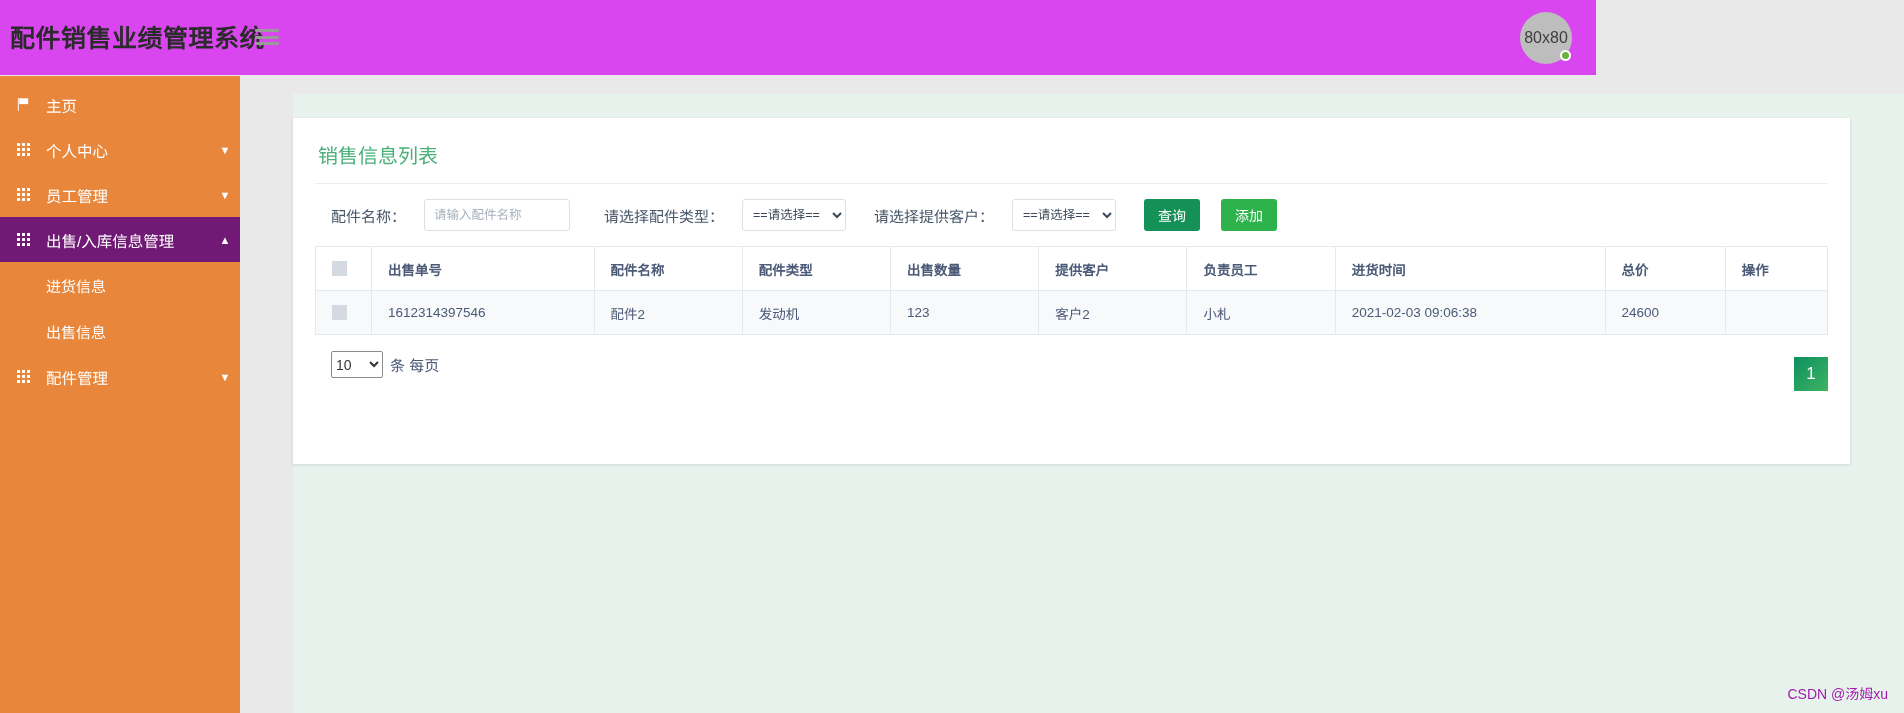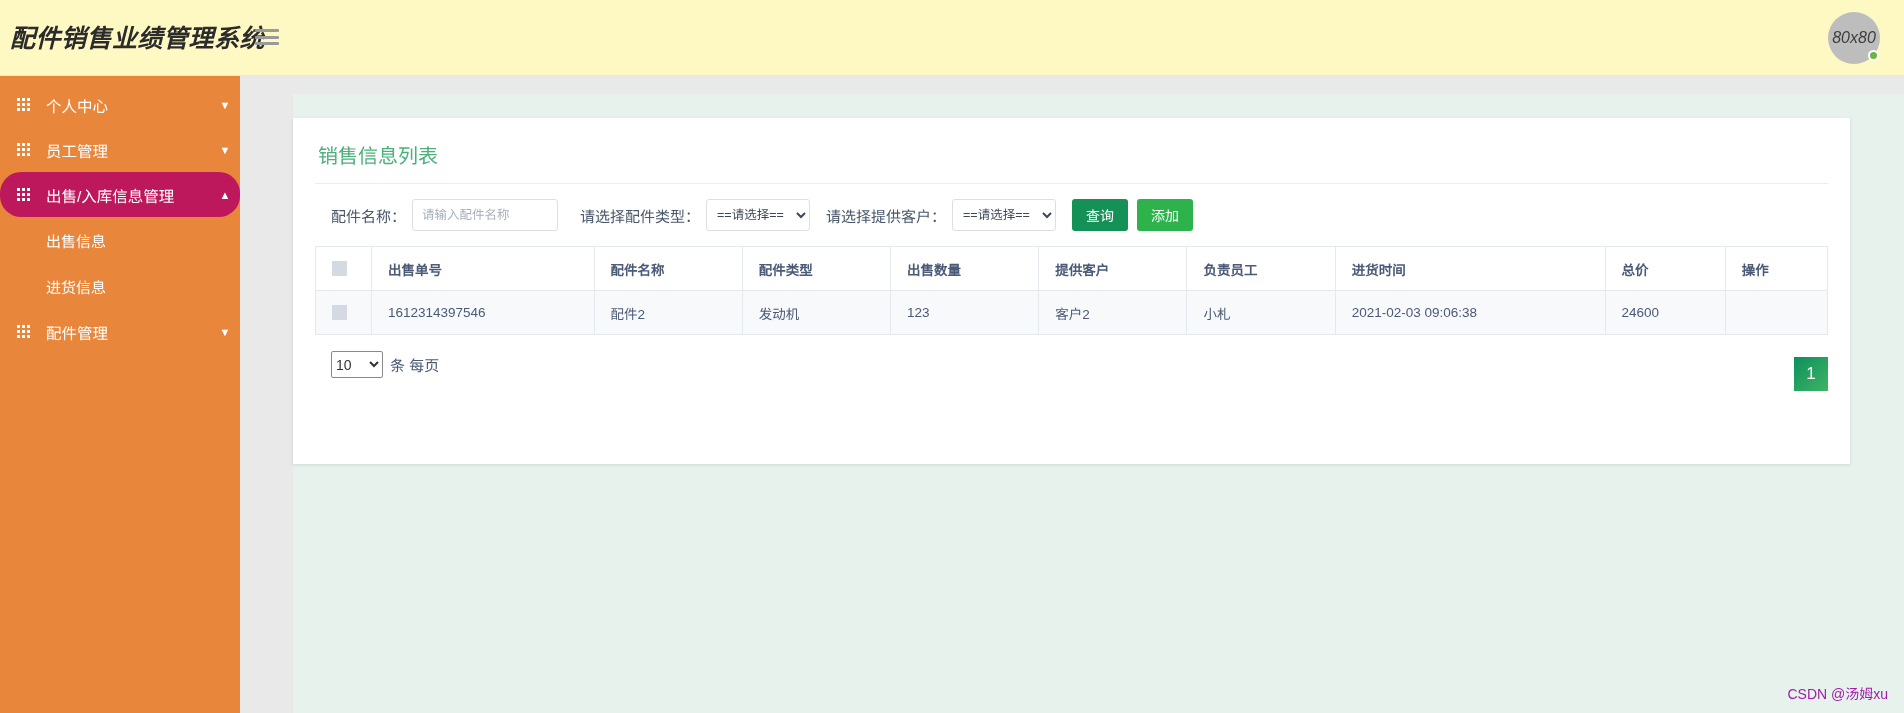--- a/index.html
+++ b/index.html
@@ -10,25 +10,24 @@
     overflow: hidden;
     font-family: "Liberation Sans", "DejaVu Sans", sans-serif;
     background: #e9e9e9;
   }
 
   #app { position: relative; width: 1904px; height: 713px; }
 
   
   .topbar {
     position: absolute; top: 0; left: 0;
-    width: 1904px; height: 76px;
-    background: #fef9c3;
+    width: 1596px; height: 76px;
+    background: #d946ef;
     border-bottom: 1px solid #e7e7e7;
     z-index: 20;
-    font-style: italic;
   }
   .brand {
     position: absolute; left: 10px; top: 18px;
     font-size: 25px; font-weight: bold;
     color: #2b2b2b; letter-spacing: .5px;
     white-space: nowrap;
   }
   .hamburger {
     position: absolute; left: 255px; top: 27px;
     width: 24px; height: 20px;
@@ -66,21 +65,21 @@
     padding-top: 6px;
   }
   .nav-item {
     position: relative;
     height: 45px;
     display: flex; align-items: center;
     color: #ffffff; font-size: 15.5px;
     cursor: pointer;
     padding-left: 0;
   }
-  .nav-item.active { background: #be185d; border-radius: 21px; }
+  .nav-item.active { background: #701a75; }
   .nav-icon {
     width: 46px; min-width: 46px;
     display: flex; align-items: center; justify-content: center;
   }
   .nav-label { flex: 1; white-space: nowrap; }
   .caret {
     width: 30px; min-width: 30px;
     display: flex; align-items: center; justify-content: center;
     font-size: 11px; color: #ffffff;
   }
@@ -122,21 +121,21 @@
     margin: 0; padding: 22px 0 14px 3px;
     font-size: 20px; font-weight: normal;
     color: #4bb07a;
     border-bottom: 1px solid #ececec;
   }
 
   
   .form-row {
     display: flex; align-items: center;
     height: 62px; padding-left: 16px;
-    gap: 0;
+    gap: 12px;
   }
   .form-label {
     font-size: 15px; color: #48576a;
     white-space: nowrap; margin-right: 6px;
   }
   .text-input {
     width: 146px; height: 32px;
     border: 1px solid #dcdfe6; border-radius: 3px;
     padding: 0 9px; font-size: 12.5px; color: #8b5cf6;
     font-family: inherit; outline: none;
@@ -227,20 +226,30 @@
       <span></span>
     </div>
     <div class="avatar-wrap">
       <div class="avatar">80x80</div>
       <div class="status-dot"></div>
     </div>
   </div>
 
   <div class="sidebar">
 
+    <div class="nav-item">
+      <span class="nav-icon">
+        <svg width="15" height="15" viewBox="0 0 16 16" aria-hidden="true">
+          <path d="M2 1 h1 v14 h-1 z" fill="#ffffff"></path>
+          <path d="M3.4 1.4 h9.6 v6.2 h-9.6 z" fill="#ffffff"></path>
+        </svg>
+      </span>
+      <span class="nav-label">主页</span>
+      <span class="caret"></span>
+    </div>
 
     <div class="nav-item">
       <span class="nav-icon">
         <span class="grid-icon">
             <i></i>
             <i></i>
             <i></i>
             <i></i>
             <i></i>
             <i></i>
@@ -283,24 +292,24 @@
             <i></i>
             <i></i>
             <i></i>
           </span>
       </span>
       <span class="nav-label">出售/入库信息管理</span>
       <span class="caret">▲</span>
     </div>
 
     <div class="nav-sub">
+      <span>进货信息</span>
+    </div>
+    <div class="nav-sub">
       <span>出售信息</span>
-    </div>
-    <div class="nav-sub">
-      <span>进货信息</span>
     </div>
 
     <div class="nav-item">
       <span class="nav-icon">
         <span class="grid-icon">
             <i></i>
             <i></i>
             <i></i>
             <i></i>
             <i></i>

